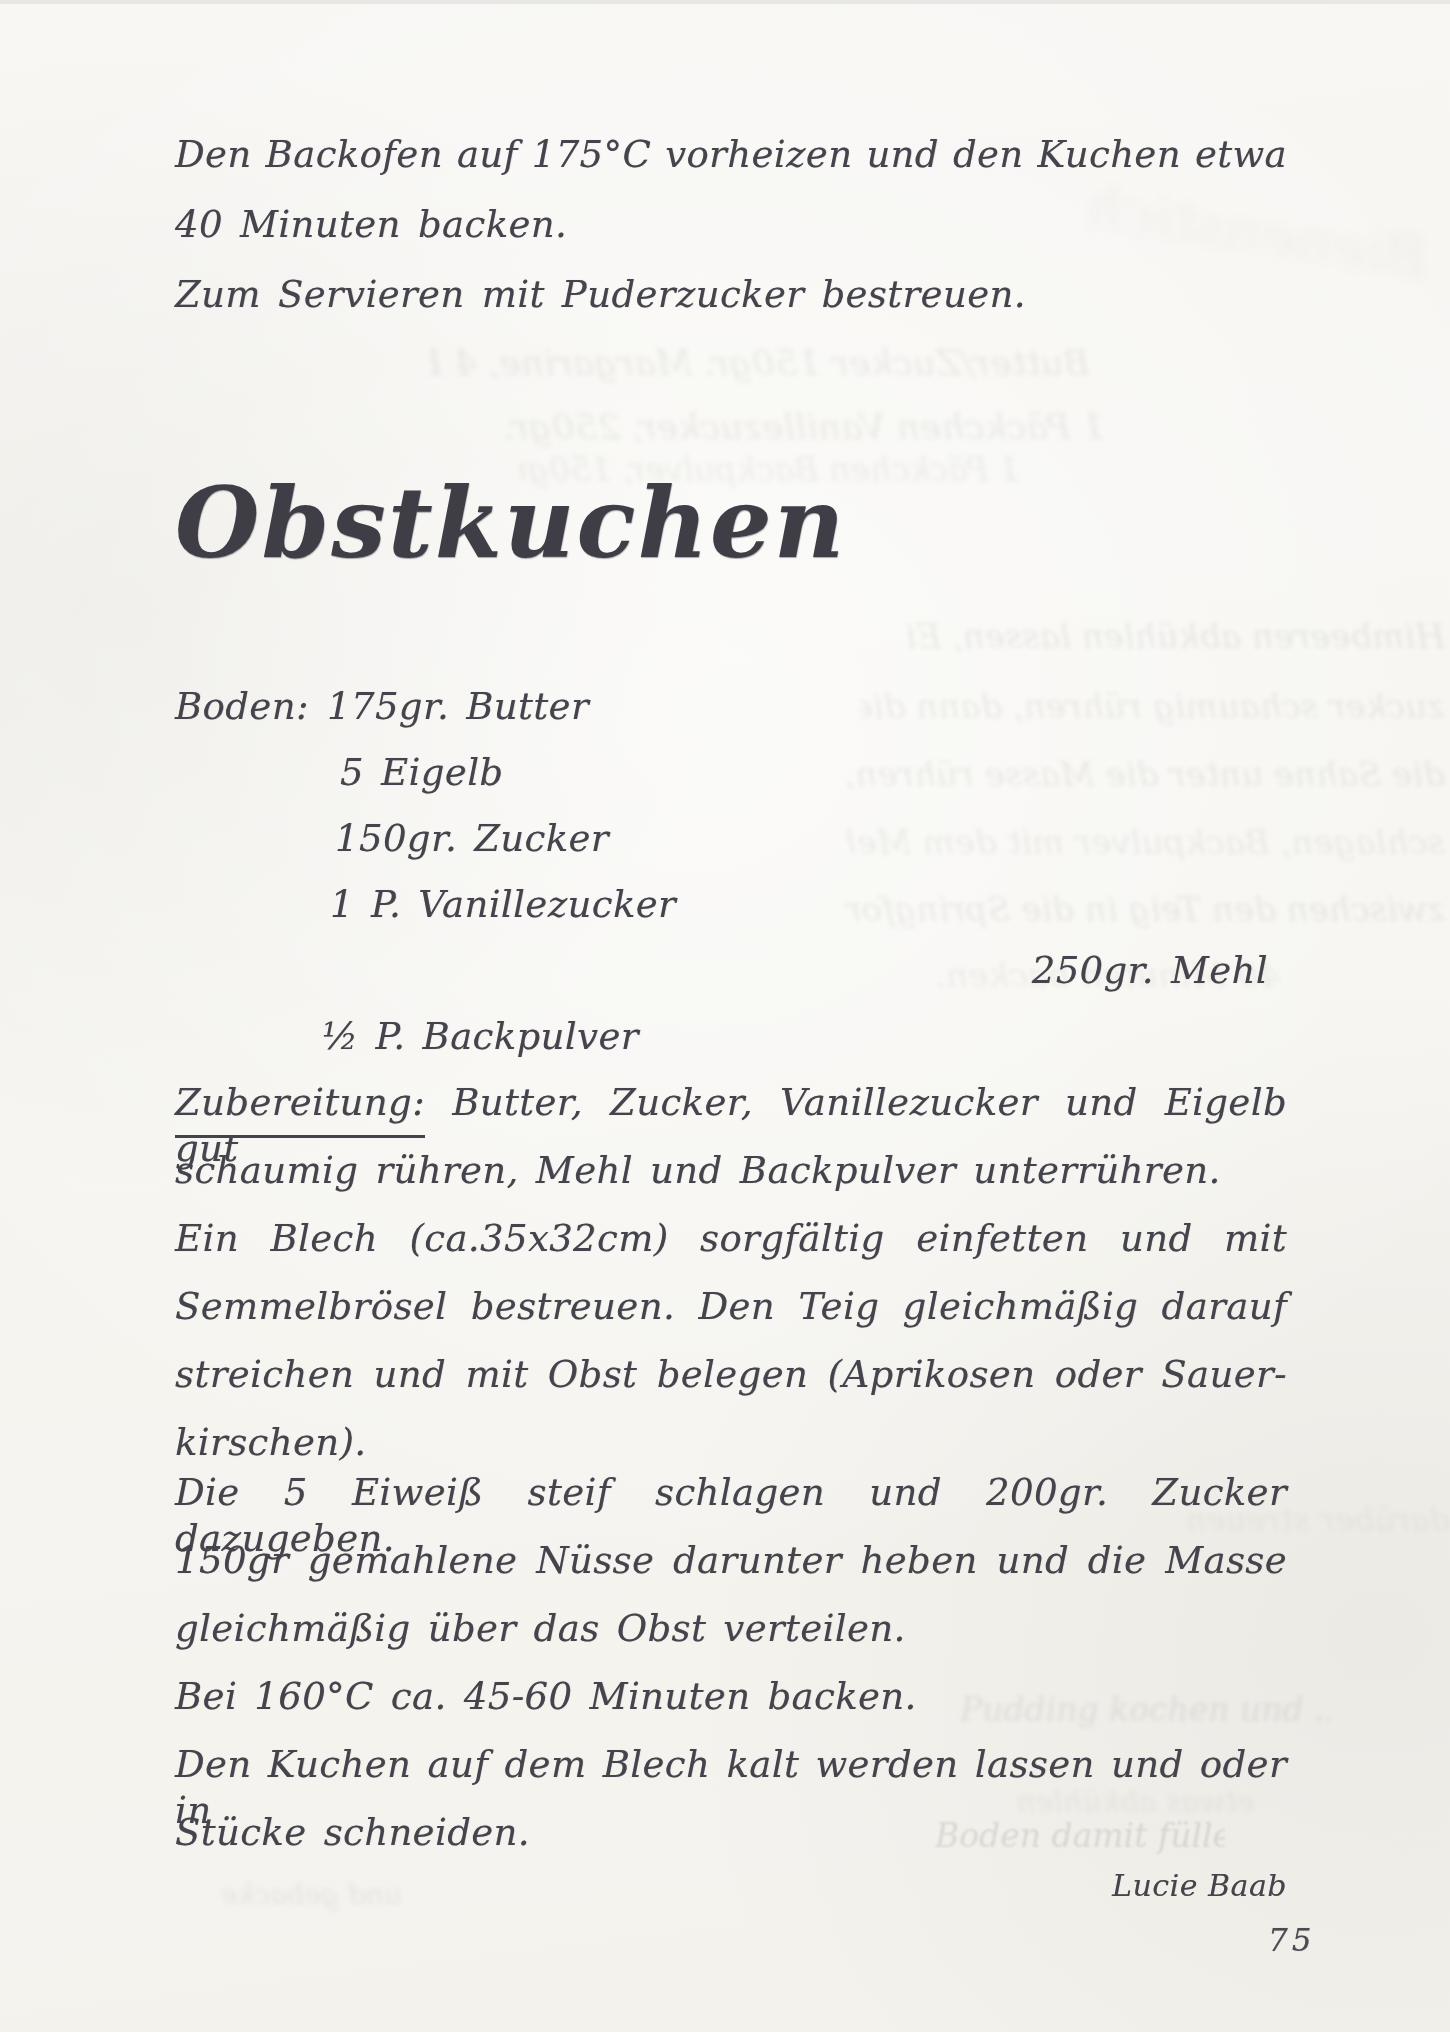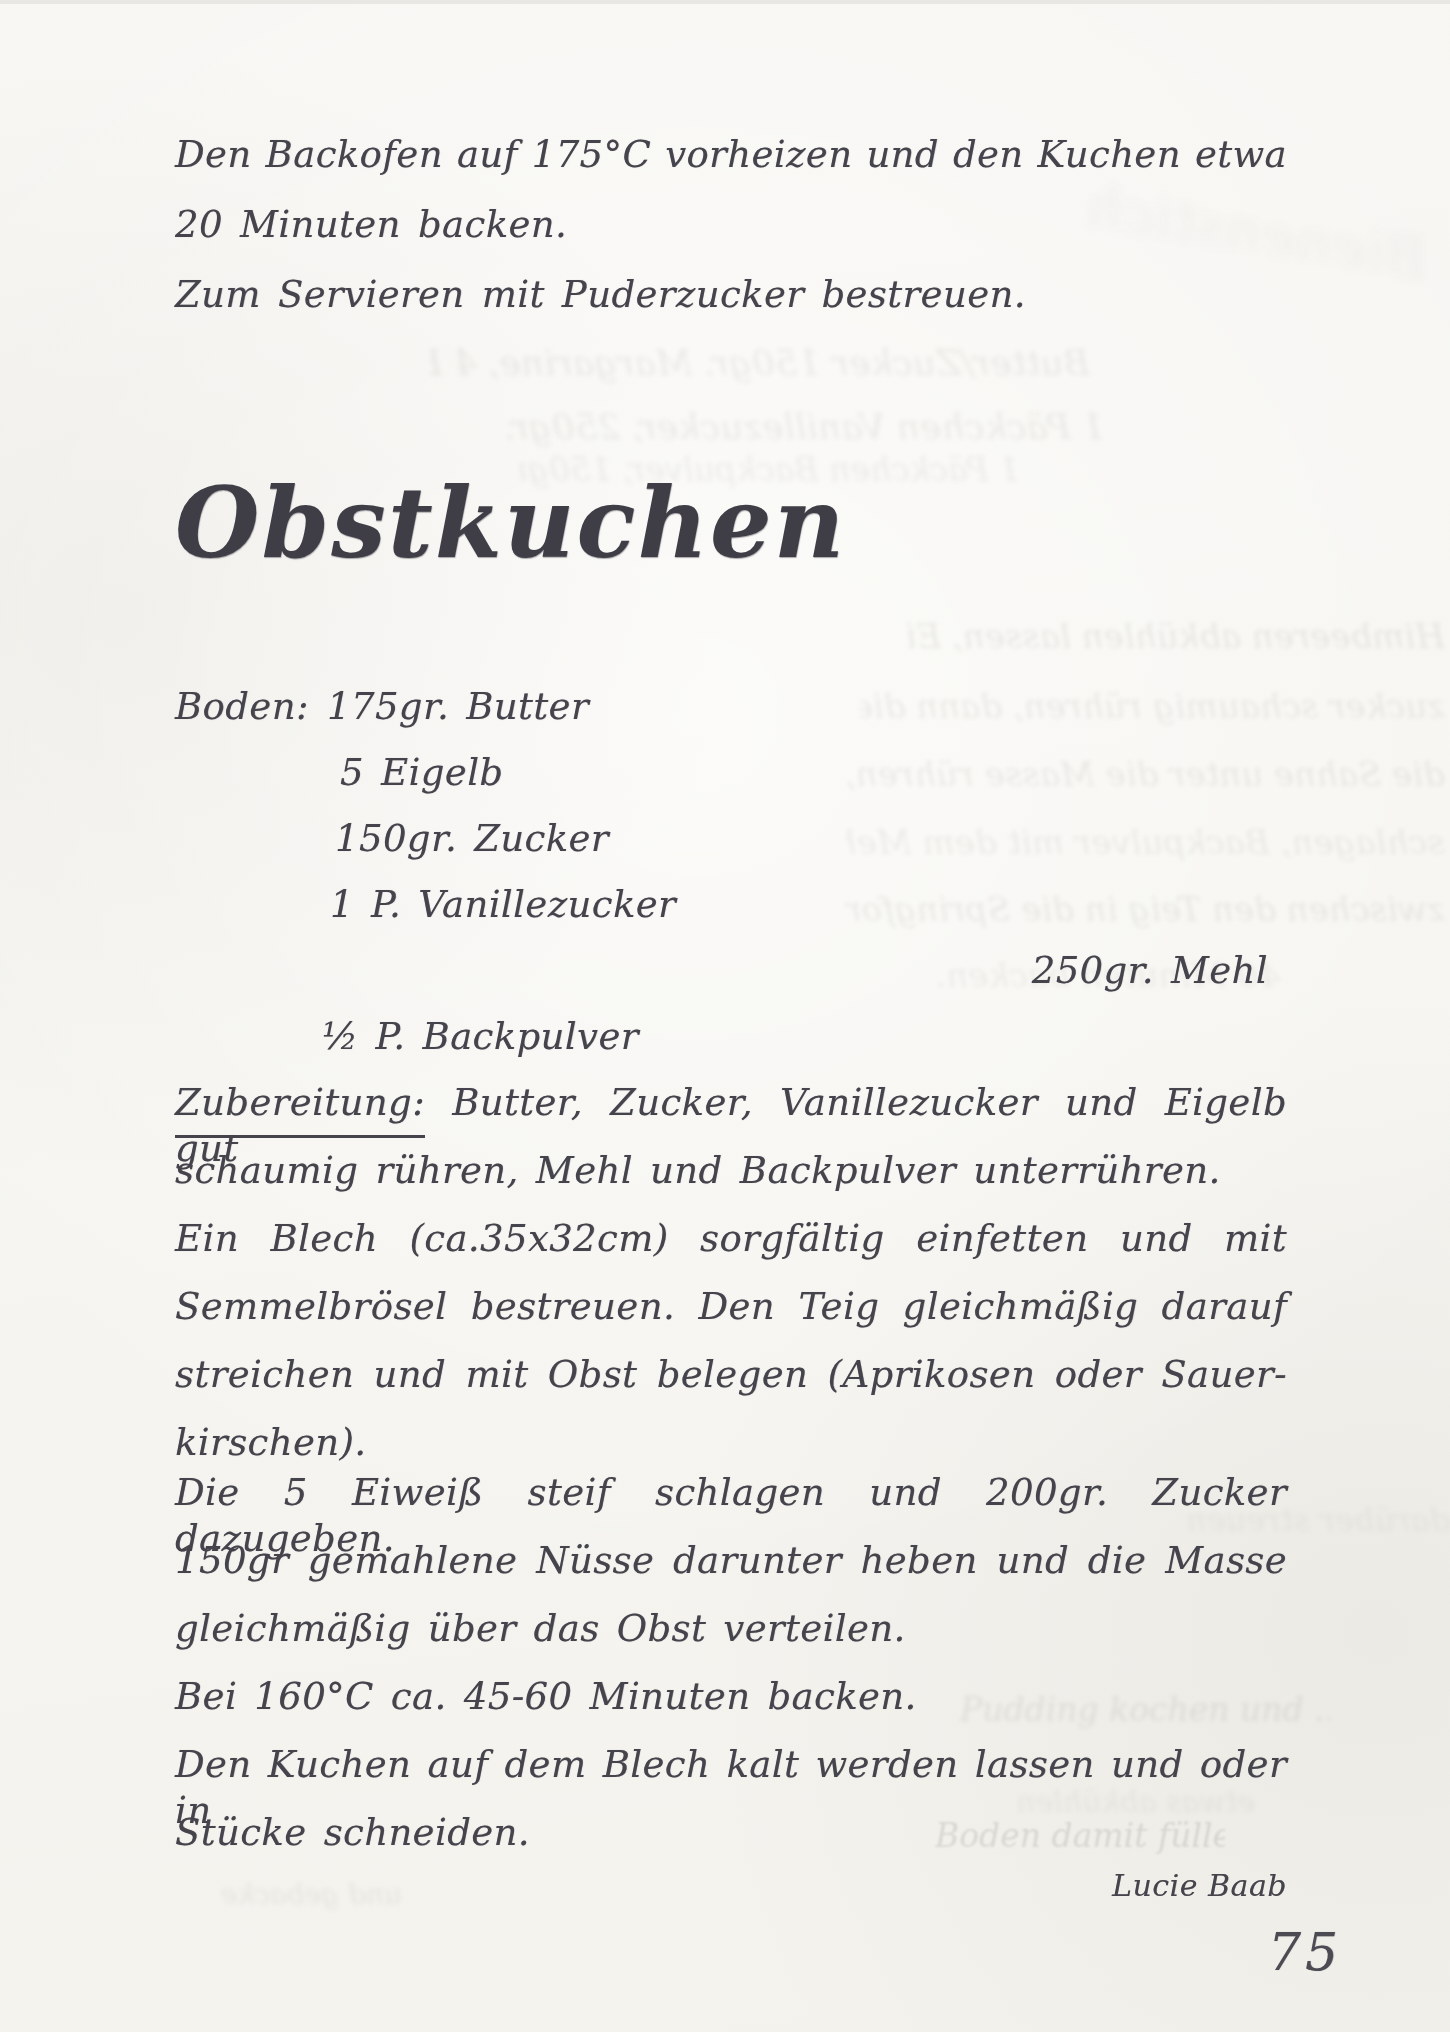--- a/index.html
+++ b/index.html
@@ -48,21 +48,21 @@
     position:absolute;
     left:175px; width:1112px;
     text-align:right;
     font-size:30px;
     letter-spacing:0.5px;
     text-shadow:0.3px 0.3px 0.6px rgba(58,56,64,0.4);
   }
   .pagenum {
     position:absolute;
     left:1268px; top:1918px;
-    font-size:52px;
+    font-size:31px;
     letter-spacing:4px;
     color:#4c4b53;
     text-shadow:0.3px 0.4px 0.8px rgba(58,56,64,0.45);
   }
   .ghost {
     position:absolute;
     font-style:italic;
     color:#5f5b52;
     white-space:nowrap;
     overflow:hidden;
@@ -84,21 +84,21 @@
   <div class="ghost" style="left:845px; top:818px; width:600px; font-size:34px; opacity:0.09; filter:blur(2.2px); transform:scaleX(-1);">schlagen, Backpulver mit dem Mehl mischen</div>
   <div class="ghost" style="left:845px; top:885px; width:600px; font-size:34px; opacity:0.10; filter:blur(2.2px); transform:scaleX(-1);">zwischen den Teig in die Springform geben</div>
   <div class="ghost" style="left:860px; top:951px; width:420px; font-size:34px; opacity:0.08; filter:blur(2.2px); transform:scaleX(-1);">40 Minuten backen.</div>
   <div class="ghost" style="left:1150px; top:1497px; width:300px; font-size:32px; opacity:0.07; filter:blur(2.5px); transform:scaleX(-1);">darüber streuen</div>
   <div class="ghost" style="left:960px; top:1686px; width:370px; font-size:33px; opacity:0.12; filter:blur(2px);">Pudding kochen und ...</div>
   <div class="ghost" style="left:985px; top:1780px; width:270px; font-size:30px; opacity:0.08; filter:blur(2.5px); transform:scaleX(-1);">etwas abkühlen</div>
   <div class="ghost" style="left:935px; top:1812px; width:290px; font-size:33px; opacity:0.16; filter:blur(1.2px);">Boden damit füllen.</div>
   <div class="ghost" style="left:222px; top:1874px; width:180px; font-size:28px; opacity:0.10; filter:blur(2.6px); transform:scaleX(-1);">und gebacken</div>
 
   <div class="line just" style="top:128px;">Den Backofen auf 175°C vorheizen und den Kuchen etwa</div>
-  <div class="line" style="top:198px;">20 Minuten backen.</div>
+  <div class="line" style="top:198px;">40 Minuten backen.</div>
   <div class="line" style="top:268px;">Zum Servieren mit Puderzucker bestreuen.</div>
 
   <div class="title" style="top:462px;">Obstkuchen</div>
 
   <div class="line" style="top:680px;">
     <span class="ing-label">Boden:</span><span>175gr. Butter</span>
   </div>
   <div class="line" style="left:340px; top:746px; width:950px;">5 Eigelb</div>
   <div class="line" style="left:335px; top:812px; width:950px;">150gr. Zucker</div>
   <div class="line" style="left:330px; top:878px; width:950px;">1 P. Vanillezucker</div>

